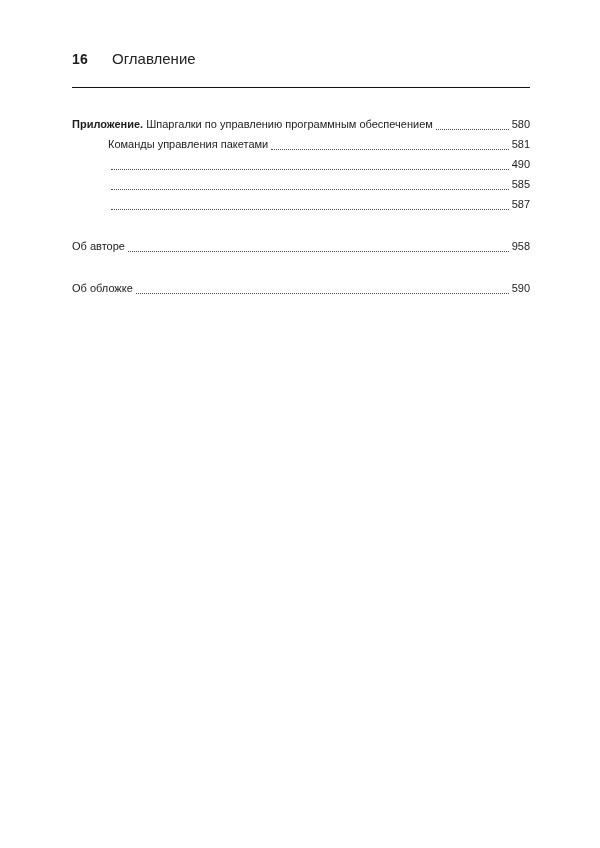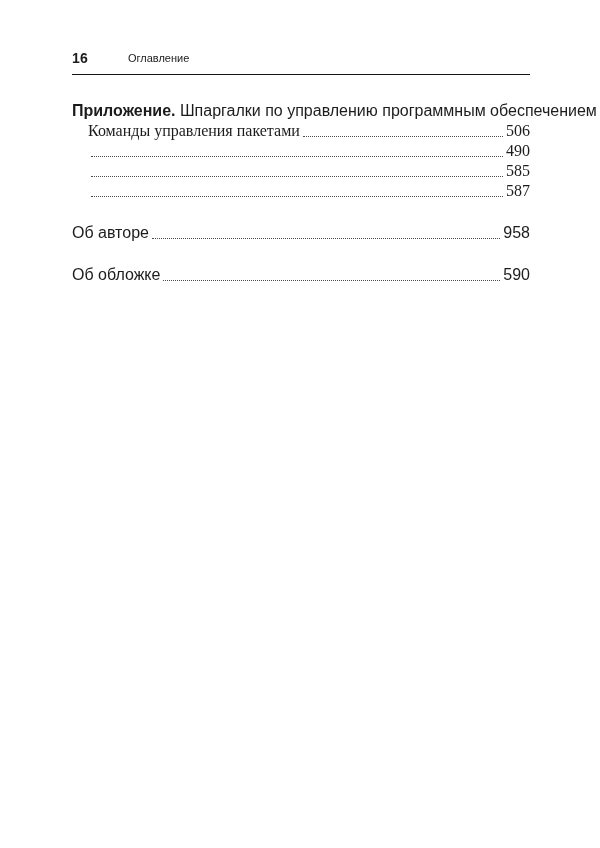--- a/index.html
+++ b/index.html
@@ -19,48 +19,47 @@
     width: 600px;
     height: 848px;
     padding: 50px 70px 0 72px;
   }
   .content {
     width: 458px;
   }
   
   .running-head {
     display: flex;
-    align-items: center;
+    align-items: flex-end;
     border-bottom: 1.5px solid #141414;
-    padding-bottom: 8px;
+    padding-bottom: 20px;
   }
   .folio {
     font-size: 14px;
     font-weight: 700;
     letter-spacing: 0.2px;
   }
   .head-title {
-    font-size: 11px;
-    margin-left: 40px;
+    font-size: 15px;
+    margin-left: 24px;
     color: #222222;
   }
   
   .toc {
     margin-top: 26px;
   }
   .toc-row {
     display: flex;
     align-items: baseline;
-    font-size: 16px;
+    font-size: 11px;
     line-height: 20px;
     white-space: nowrap;
   }
   .toc-row.level-1 {
-    margin-left: 16px;
-    font-family: Liberation Serif, serif;
+    margin-left: 36px;
   }
   .toc-row.gap-before {
     margin-top: 22px;
   }
   .entry-prefix {
     font-weight: 700;
   }
   .entry-label {
     flex: 0 0 auto;
   }
@@ -91,21 +90,21 @@
 
       <div class="toc-row">
         <span class="entry-label"><span class="entry-prefix">Приложение.</span> <span>Шпаргалки по управлению программным обеспечением</span></span>
         <span class="dots"></span>
         <span class="pagenum">580</span>
       </div>
 
       <div class="toc-row level-1">
         <span class="entry-label">Команды управления пакетами</span>
         <span class="dots"></span>
-        <span class="pagenum">506</span>
+        <span class="pagenum">581</span>
       </div>
 
       <div class="toc-row level-1">
         <span class="dots"></span>
         <span class="pagenum">490</span>
       </div>
 
       <div class="toc-row level-1">
         <span class="dots"></span>
         <span class="pagenum">585</span>

